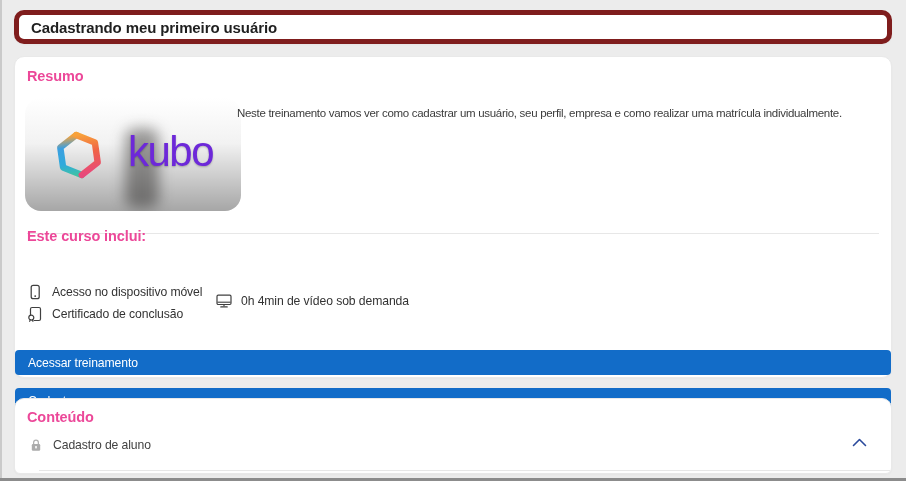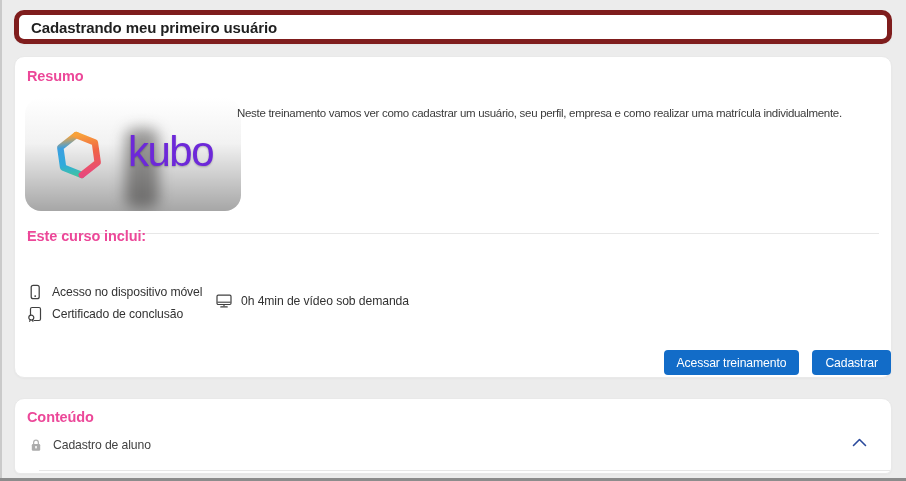--- a/index.html
+++ b/index.html
@@ -55,21 +55,21 @@
 
   .divider{position:absolute;left:12px;right:12px;top:176px;height:1px;background:#e7e7e7;}
 
   .includes-heading{top:171px;}
   .inc-item{position:absolute;display:flex;align-items:center;gap:9px;height:18px;}
   .inc-item .lbl{font-size:12.2px;color:#333333;letter-spacing:-0.1px;}
   .inc-0{left:12px;top:226px;}
   .inc-1{left:12px;top:248px;}
   .inc-2{left:201px;top:235px;}
 
-  .actions{position:absolute;left:0;right:0;top:293px;display:flex;justify-content:flex-end;gap:13px;}
+  .actions{position:absolute;left:0;right:0;top:293px;display:flex;justify-content:space-between;gap:13px;flex-direction:column;}
   .btn{
     height:25px;padding:0 13px;border:none;border-radius:4px;
     background:#126cc8;color:#ffffff;font-size:12.2px;font-family:inherit;
     display:flex;align-items:center;cursor:pointer;letter-spacing:-0.1px;
   }
 
   
   .content-row{
     position:absolute;left:0;right:0;top:39px;height:33px;
     display:flex;align-items:center;

